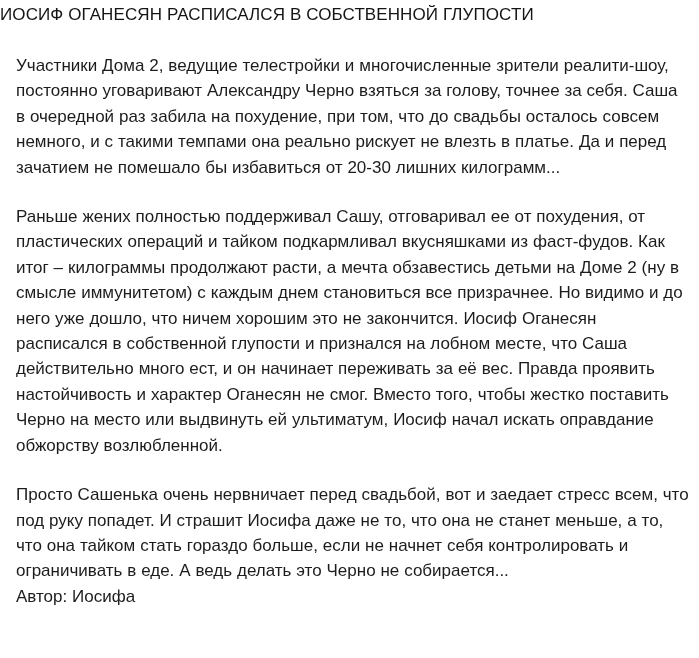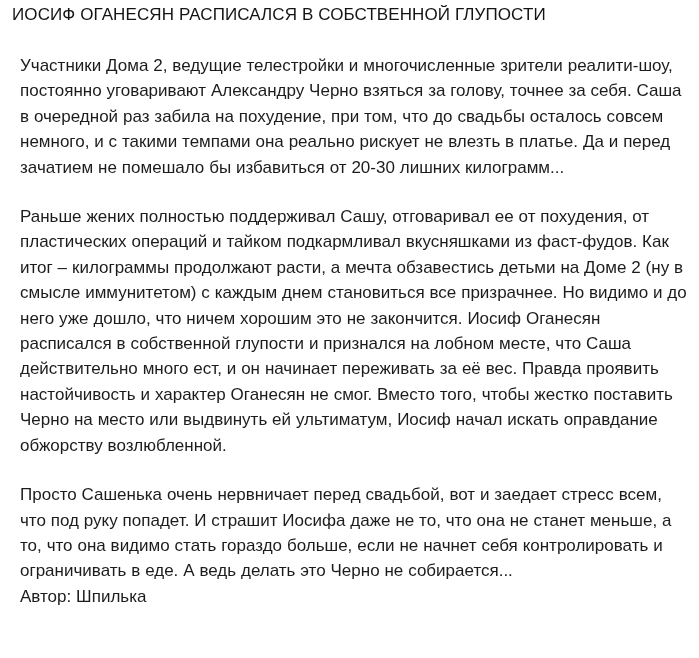--- a/index.html
+++ b/index.html
@@ -11,38 +11,38 @@
     width: 699px;
     height: 658px;
     overflow: hidden;
     font-family: "Liberation Sans", "DejaVu Sans", sans-serif;
     color: #1c1c1c;
     -webkit-font-smoothing: antialiased;
   }
   .article {
     box-sizing: border-box;
     width: 699px;
-    padding: 4px 9px 0 12px;
+    padding: 4px 9px 0 0;
   }
   .article-title {
     font-size: 17px;
     line-height: 22px;
     font-weight: 400;
     letter-spacing: 0.1px;
     color: #141414;
     margin: 0 0 27px 0;
     text-transform: none;
     white-space: nowrap;
   }
   .article-body p {
     font-size: 17px;
     line-height: 25.4px;
     font-weight: 400;
     color: #1c1c1c;
-    margin: 0 0 24px 8px;
+    margin: 0 0 24px 16px;
     text-align: left;
     word-spacing: 0.15px;
   }
   .article-body p:last-child {
     margin-bottom: 0;
   }
   .author-line {
     display: block;
   }
 </style>
@@ -54,18 +54,18 @@
   <h1 class="article-title">ИОСИФ ОГАНЕСЯН РАСПИСАЛСЯ В СОБСТВЕННОЙ ГЛУПОСТИ</h1>
 
   <div class="article-body">
 
     <p>Участники Дома 2, ведущие телестройки и многочисленные зрители реалити-шоу, постоянно уговаривают Александру Черно взяться за голову, точнее за себя. Саша в очередной раз забила на похудение, при том, что до свадьбы осталось совсем немного, и с такими темпами она реально рискует не влезть в платье. Да и перед зачатием не помешало бы избавиться от 20-30 лишних килограмм...</p>
 
     <p>Раньше жених полностью поддерживал Сашу, отговаривал ее от похудения, от пластических операций и тайком подкармливал вкусняшками из фаст-фудов. Как итог – килограммы продолжают расти, а мечта обзавестись детьми на Доме 2 (ну в смысле иммунитетом) с каждым днем становиться все призрачнее. Но видимо и до него уже дошло, что ничем хорошим это не закончится. Иосиф Оганесян расписался в собственной глупости и признался на лобном месте, что Саша действительно много ест, и он начинает переживать за её вес. Правда проявить настойчивость и характер Оганесян не смог. Вместо того, чтобы жестко поставить Черно на место или выдвинуть ей ультиматум, Иосиф начал искать оправдание обжорству возлюбленной.</p>
 
 
     <p>
-      <span>Просто Сашенька очень нервничает перед свадьбой, вот и заедает стресс всем, что под руку попадет. И страшит Иосифа даже не то, что она не станет меньше, а то, что она видимо стать гораздо больше, если не начнет себя контролировать и ограничивать в еде. А ведь делать это Черно не собирается...</span><br>
-      <span class="author-line">Автор: Шпилька</span>
+      <span>Просто Сашенька очень нервничает перед свадьбой, вот и заедает стресс всем, что под руку попадет. И страшит Иосифа даже не то, что она не станет меньше, а то, что она тайком стать гораздо больше, если не начнет себя контролировать и ограничивать в еде. А ведь делать это Черно не собирается...</span><br>
+      <span class="author-line">Автор: Иосифа</span>
     </p>
 
   </div>
 </div>
 
 </body></html>

